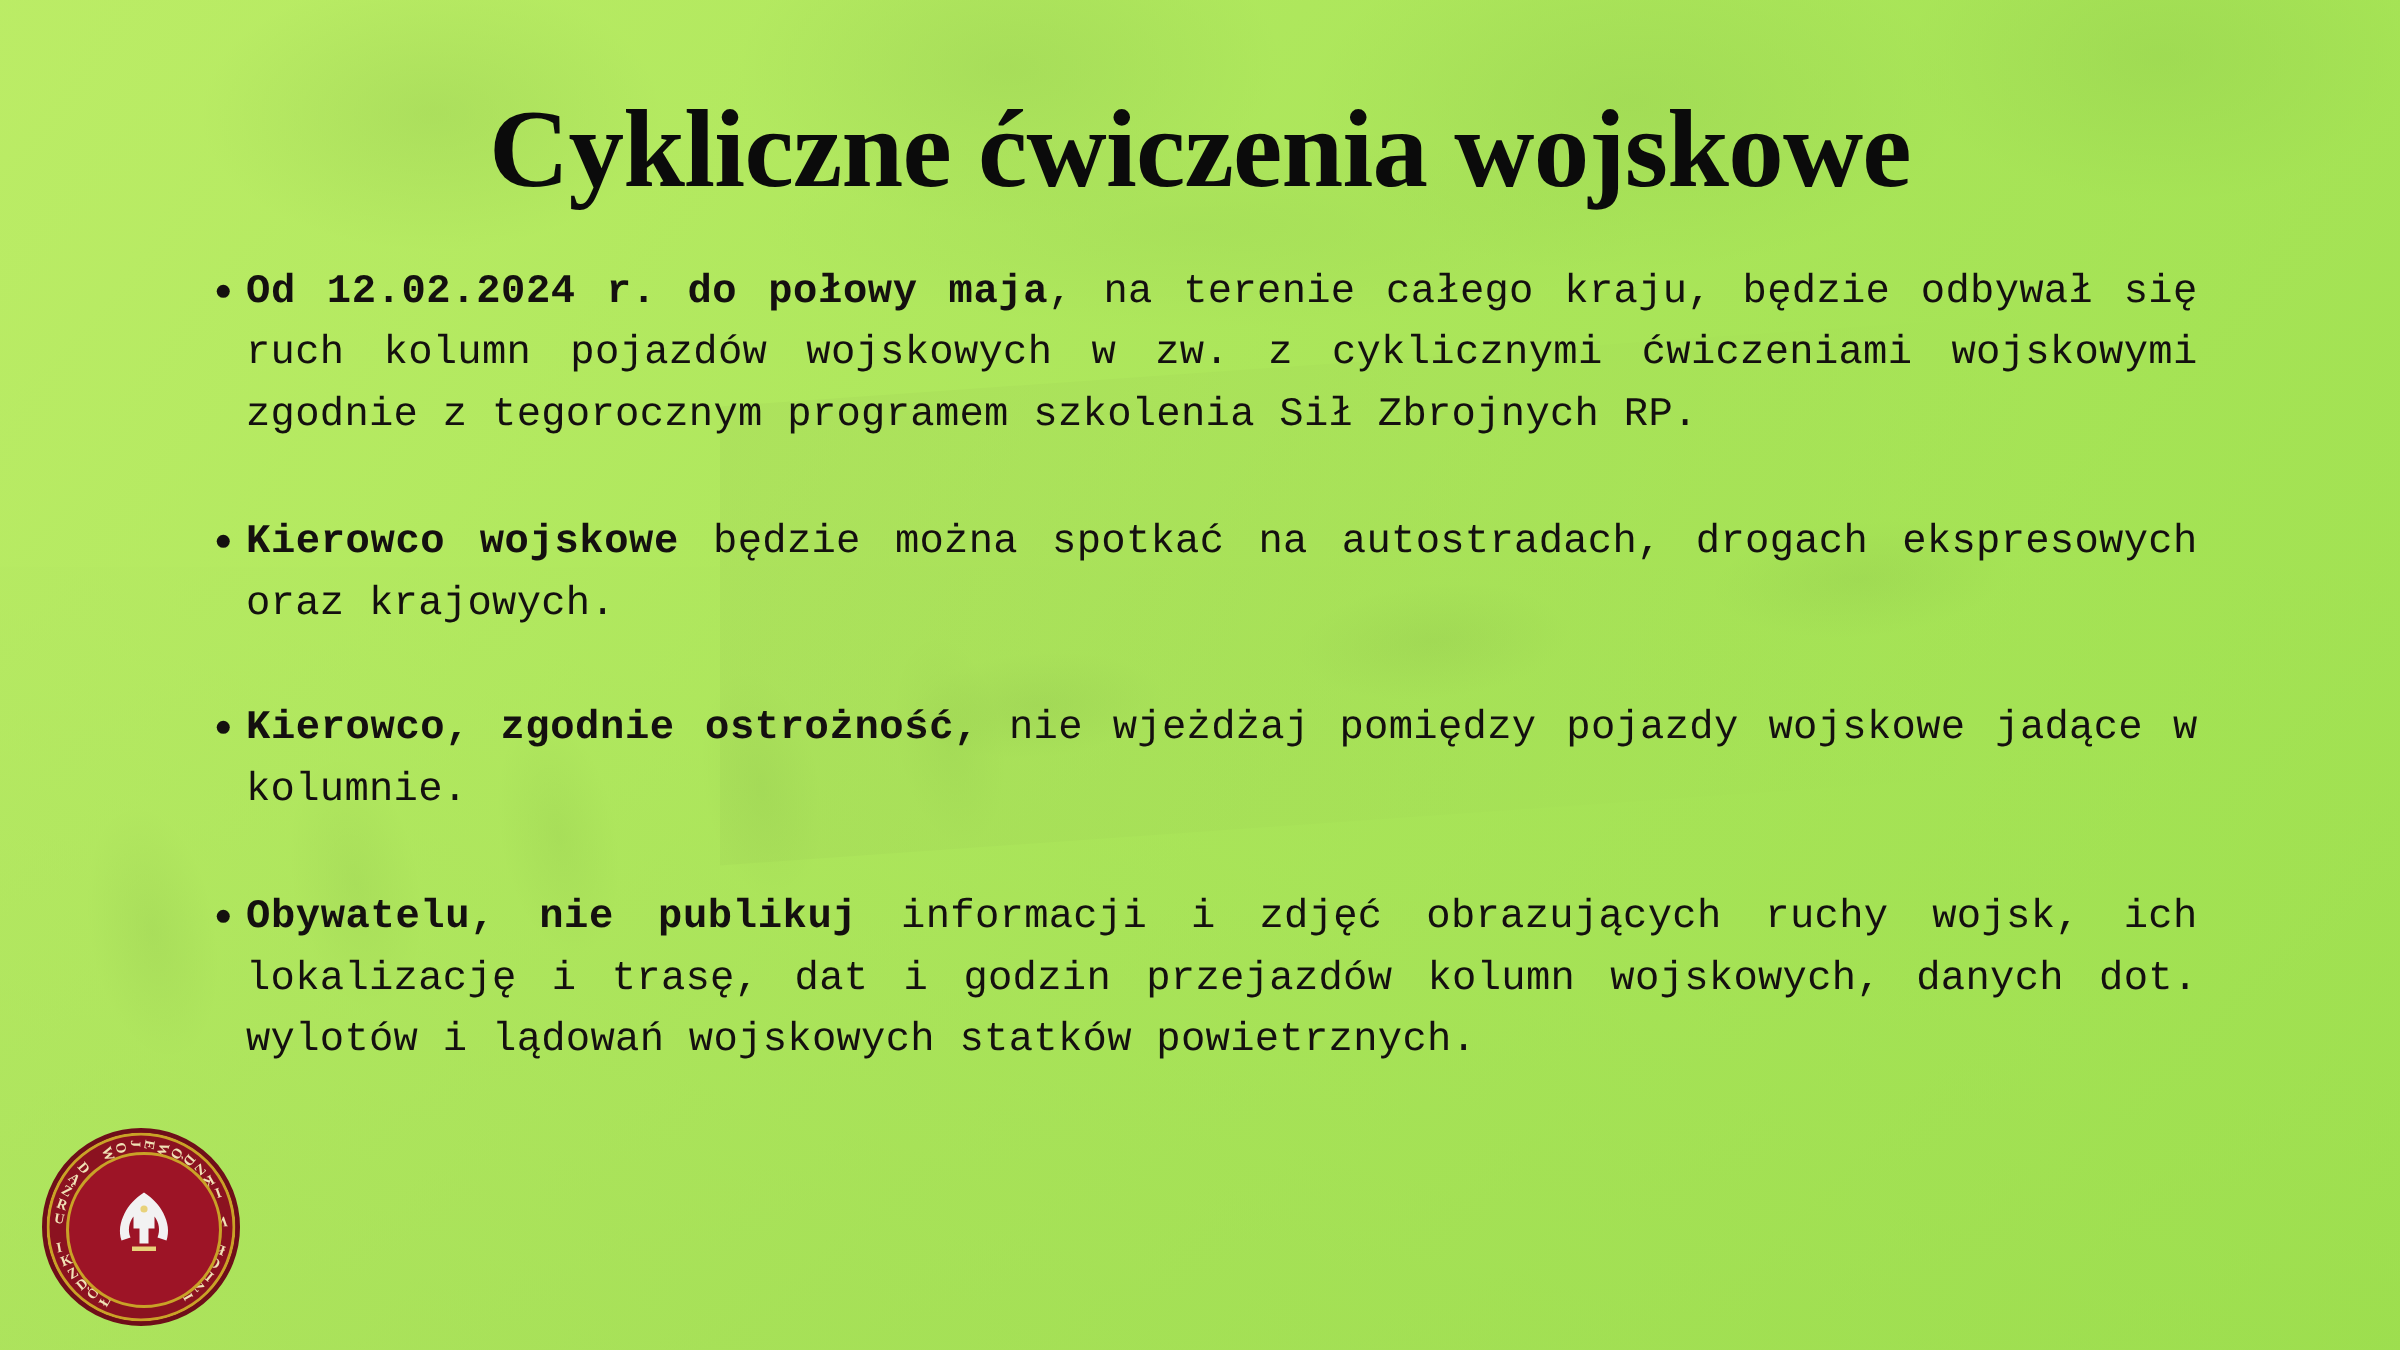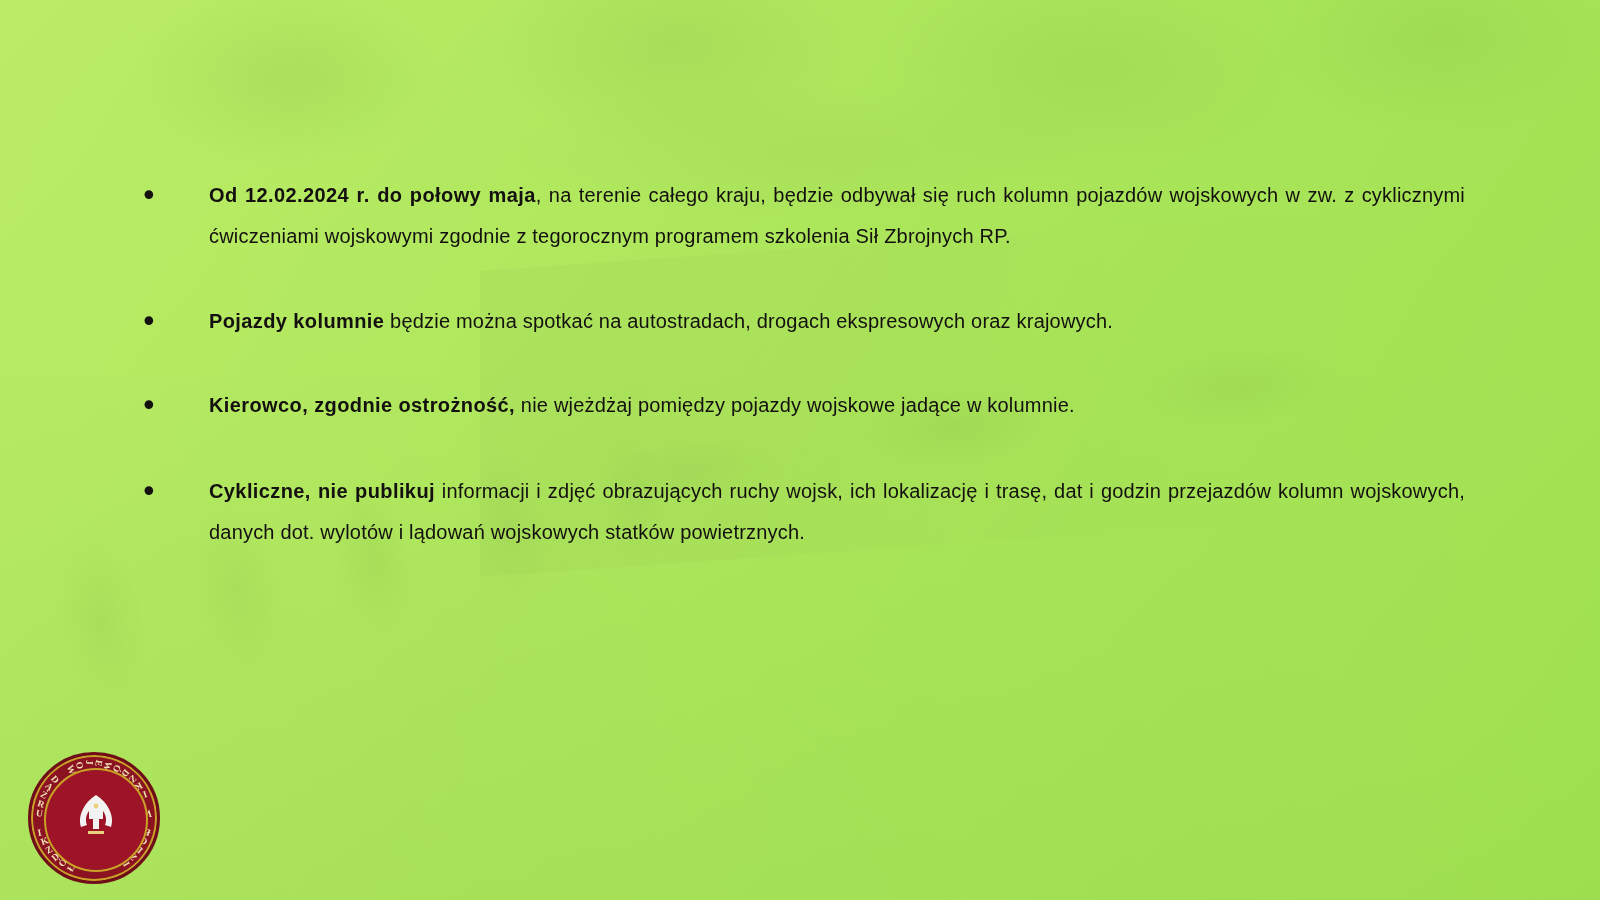--- a/index.html
+++ b/index.html
@@ -113,27 +113,26 @@
   }
   .bullet .dot {
     flex: 0 0 auto;
     width: 24px;
     font-size: 30px;
     line-height: 42px;
     color: #14100f;
   }
   .bullet .txt {
     flex: 1 1 auto;
-    font-family: Liberation Sans, sans-serif;
-    font-size: 20px;
+    font-family: Liberation Mono, monospace;
+    font-size: 27px;
     line-height: 41px;
     text-align: justify;
     letter-spacing: 0.2px;
     color: #14100f;
-    margin-left: 45px;
   }
   .bullet .txt b {
     font-weight: 700;
     letter-spacing: 0.4px;
   }
   .bullet.b1 { margin-bottom: 44px; }
   .bullet.b2 { margin-bottom: 42px; }
   .bullet.b3 { margin-bottom: 44px; }
 
   
@@ -197,41 +196,42 @@
   <div class="bg-layer">
     <div class="bg-trees"></div>
     <div class="bg-convoy"></div>
     <div class="bg-road"></div>
     <div class="bg-watermark"></div>
   </div>
   <div class="green-wash"></div>
 
   <div class="content">
 
+    <div class="slide-title">Cykliczne ćwiczenia wojskowe</div>
 
     <div class="bullets">
 
       <div class="bullet b1">
         <span class="dot">•</span>
         <span class="txt"><b>Od 12.02.2024 r. do połowy maja</b><span>, na terenie całego kraju, będzie odbywał się ruch kolumn pojazdów wojskowych w zw. z cyklicznymi ćwiczeniami wojskowymi zgodnie z tegorocznym programem szkolenia Sił Zbrojnych RP.</span></span>
       </div>
 
       <div class="bullet b2">
         <span class="dot">•</span>
-        <span class="txt"><b>Pojazdy kolumnie</b><span> będzie można spotkać na autostradach, drogach ekspresowych oraz krajowych.</span></span>
+        <span class="txt"><b>Kierowco wojskowe</b><span> będzie można spotkać na autostradach, drogach ekspresowych oraz krajowych.</span></span>
       </div>
 
       <div class="bullet b3">
         <span class="dot">•</span>
         <span class="txt"><b>Kierowco, zgodnie ostrożność,</b><span> nie wjeżdżaj pomiędzy pojazdy wojskowe jadące w kolumnie.</span></span>
       </div>
 
       <div class="bullet b4">
         <span class="dot">•</span>
-        <span class="txt"><b>Cykliczne, nie publikuj</b><span> informacji i zdjęć obrazujących ruchy wojsk, ich lokalizację i trasę, dat i godzin przejazdów kolumn wojskowych, danych dot. wylotów i lądowań wojskowych statków powietrznych.</span></span>
+        <span class="txt"><b>Obywatelu, nie publikuj</b><span> informacji i zdjęć obrazujących ruchy wojsk, ich lokalizację i trasę, dat i godzin przejazdów kolumn wojskowych, danych dot. wylotów i lądowań wojskowych statków powietrznych.</span></span>
       </div>
 
     </div>
 
     <div class="emblem" title="">
       <div class="ring"></div>
       <div class="ring-text" id="ringText">
           <span style="transform: rotate(-150deg) translate(0px, -58px) rotate(90deg);">Ł</span>
           <span style="transform: rotate(-140deg) translate(0px, -58px) rotate(90deg);">Ó</span>
           <span style="transform: rotate(-130deg) translate(0px, -58px) rotate(90deg);">D</span>

